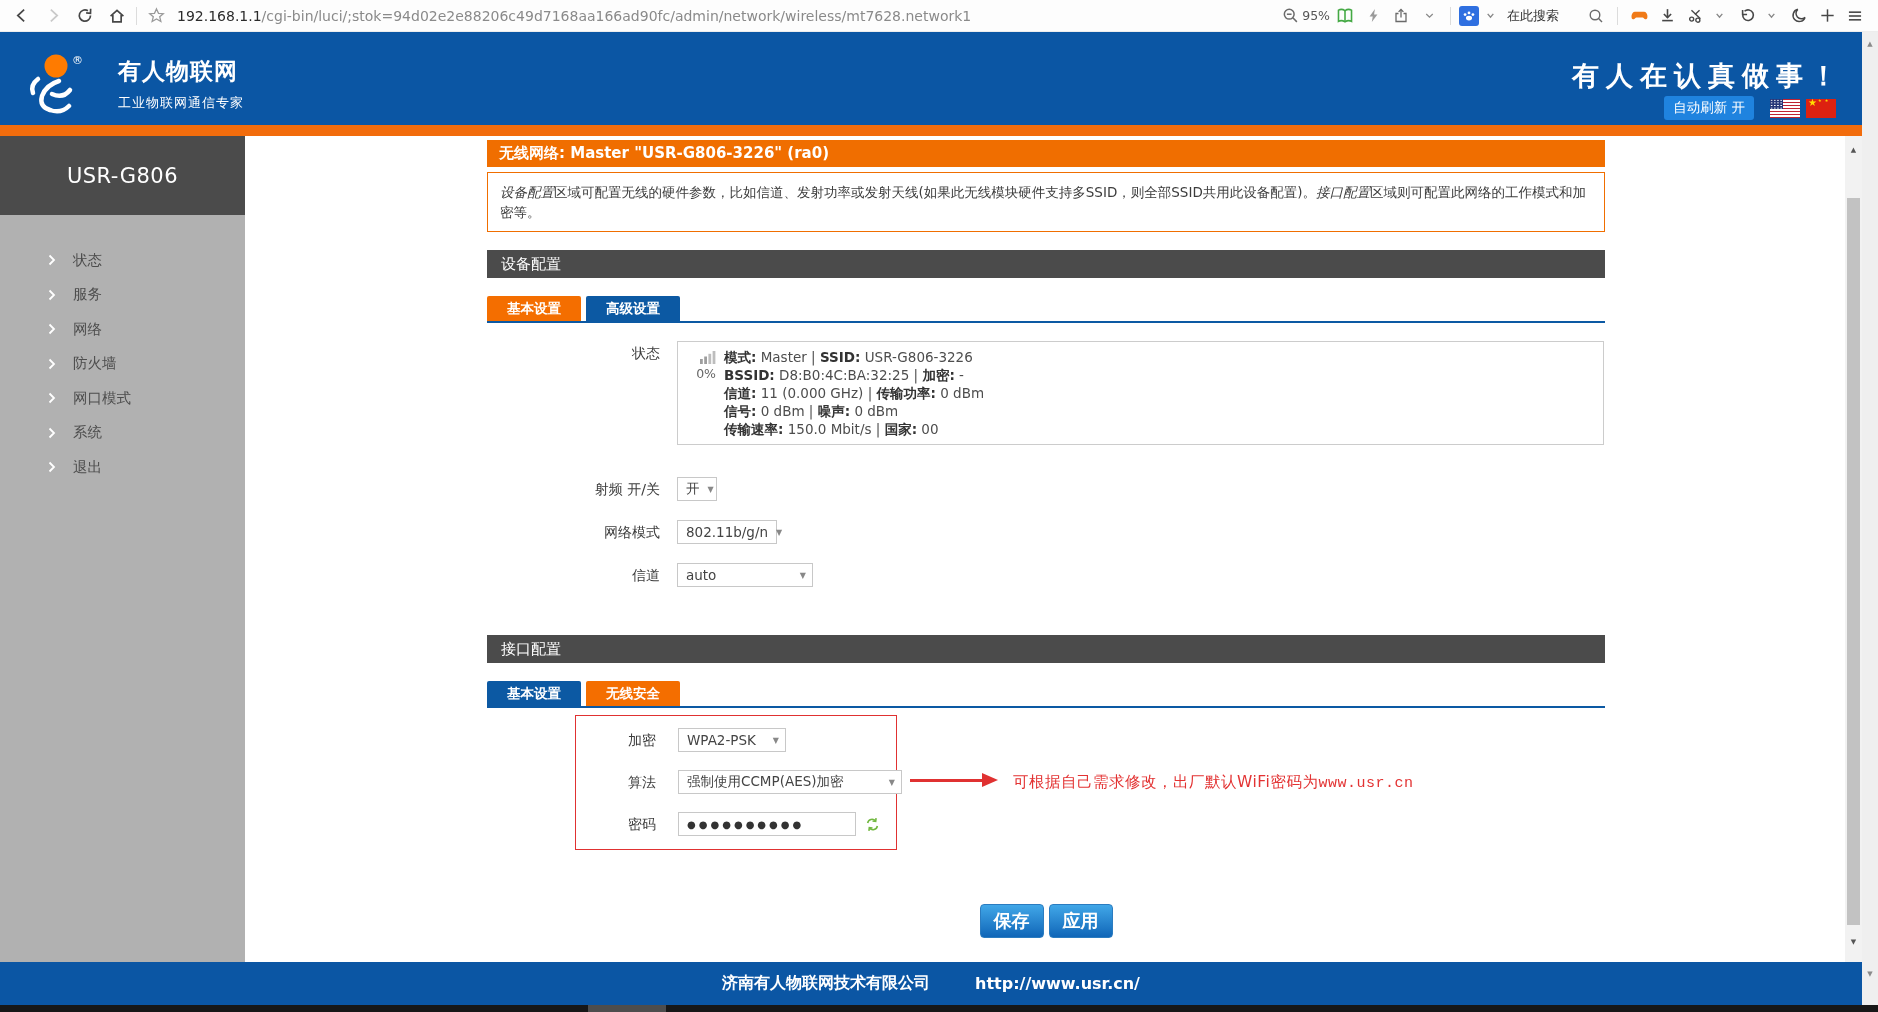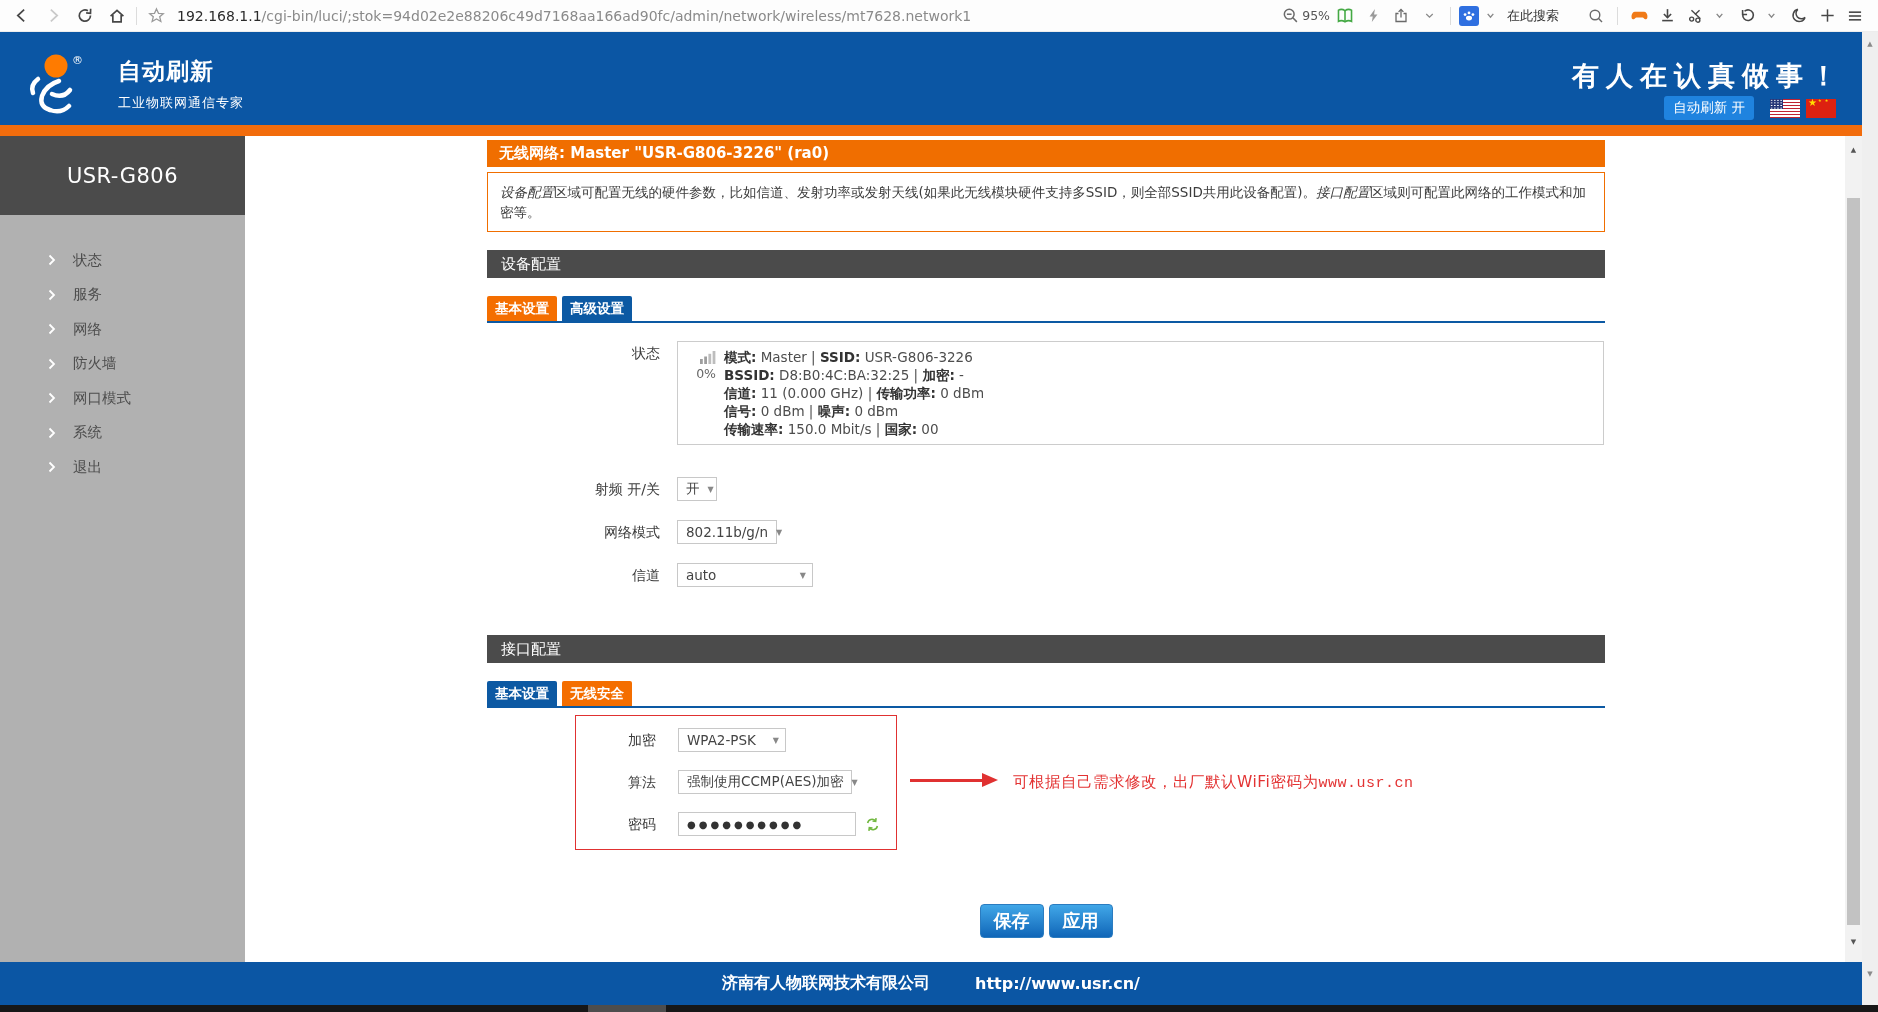--- a/index.html
+++ b/index.html
@@ -55,21 +55,21 @@
   
   .content { position:absolute; left:245px; top:136px; width:1600px; height:826px; background:#fff; overflow:hidden; }
   .container { width:1118px; margin-left:242px; position:relative; }
   .page-title { margin-top:4px; height:27px; line-height:27px; background:#f06e00; color:#fff;
     font-weight:bold; font-size:15px; padding-left:12px; }
   .desc-box { margin-top:5px; border:1px solid #f06e00; padding:9px 12px; font-size:13.5px; color:#3c3c3c; line-height:20px; }
   .desc-box .it { font-style:italic; }
   .section-bar { margin-top:18px; height:28px; line-height:28px; background:#4b4b4b; color:#fff;
     font-size:15px; padding-left:14px; }
   .tabs { margin-top:18px; display:flex; gap:5px; border-bottom:2px solid #0c59a3; }
-  .tab { height:25px; line-height:25px; padding:0 8px; color:#fff; font-size:13.5px; font-weight:bold;
+  .tab { height:25px; line-height:25px; padding:0 20px; color:#fff; font-size:13.5px; font-weight:bold;
     border-radius:2px 2px 0 0; cursor:pointer; }
   .tab.orange { background:#f46e00; }
   .tab.blue { background:#0c59a3; }
   .frow { display:flex; align-items:flex-start; }
   .flabel { width:173px; text-align:right; font-size:14px; color:#3d3d3d; line-height:24px; flex:0 0 auto; }
   .fctrl { margin-left:17px; }
   .m-status { margin-top:18px; }
   .m-first { margin-top:32px; }
   .m-gap { margin-top:19px; }
 
@@ -77,21 +77,21 @@
   .sig-col { width:28px; display:flex; flex-direction:column; align-items:flex-end; padding-top:3px; flex:0 0 auto; }
   .sig-col .pct { font-size:12.5px; color:#666; margin-top:2px; }
   .status-lines { font-size:13.5px; line-height:18px; color:#4d4d4d; }
   .status-lines b { color:#333; }
 
   .sel { height:24px; border:1px solid #c8c8c8; background:#fff; display:flex; align-items:center;
     justify-content:space-between; padding:0 6px 0 8px; font-size:13.5px; color:#444; cursor:pointer; }
   .sel .cv { white-space:nowrap; }
   .sel .caret { font-size:8px; color:#888; margin-left:8px; }
   .w-on { width:40px; } .w-mode { width:100px; } .w-chan { width:136px; }
-  .w-enc { width:108px; } .w-ciph { width:174px; }
+  .w-enc { width:108px; } .w-ciph { width:224px; }
   .pw { width:178px; height:24px; border:1px solid #c8c8c8; display:flex; align-items:center;
     padding:0 8px; font-size:10px; letter-spacing:3px; color:#333; }
 
   .ifc-wrap { position:relative; margin-top:7px; }
   .red-box { margin-left:88px; width:322px; border:1px solid #e03131; padding:12px 0; }
   .rrow { display:flex; align-items:flex-start; }
   .rrow + .rrow { margin-top:17px; }
   .rlabel { width:80px; text-align:right; font-size:14px; color:#3d3d3d; line-height:25px; flex:0 0 auto; }
   .rctrl { margin-left:22px; display:flex; align-items:center; gap:9px; }
   .red-arrow { position:absolute; left:423px; top:64px; width:72px; height:3px; background:#e03131; }
@@ -274,21 +274,21 @@
         <circle cx="30" cy="14" r="11.5" fill="#ff7b00"></circle>
         <text x="46" y="12" font-size="11" fill="#fff">®</text>
         <g fill="none" stroke="#fff" stroke-width="4.5" stroke-linecap="round">
           <path d="M12 27 Q4 33 7 41"></path>
           <path d="M33 29 Q20 33 16 44 Q13 55 24 58"></path>
           <path d="M24 58 Q35 62 43 54"></path>
           <path d="M26 42 Q37 47 44 38"></path>
         </g>
       </svg>
       <div class="brand-col">
-        <span class="brand">自动刷新</span>
+        <span class="brand">有人物联网</span>
         <span class="tagline">工业物联网通信专家</span>
       </div>
     </div>
     <div class="slogan">有人在认真做事！</div>
     <div class="header-controls">
       <span class="auto-refresh">自动刷新 开</span>
       <div class="flags">
         <span class="flag-us"></span>
         <span class="flag-cn"></span>
       </div>

